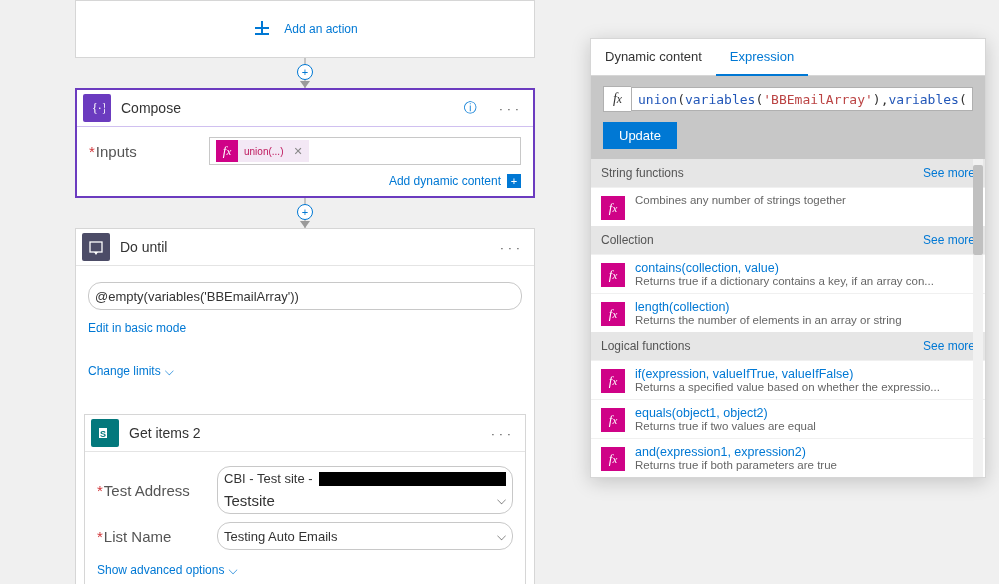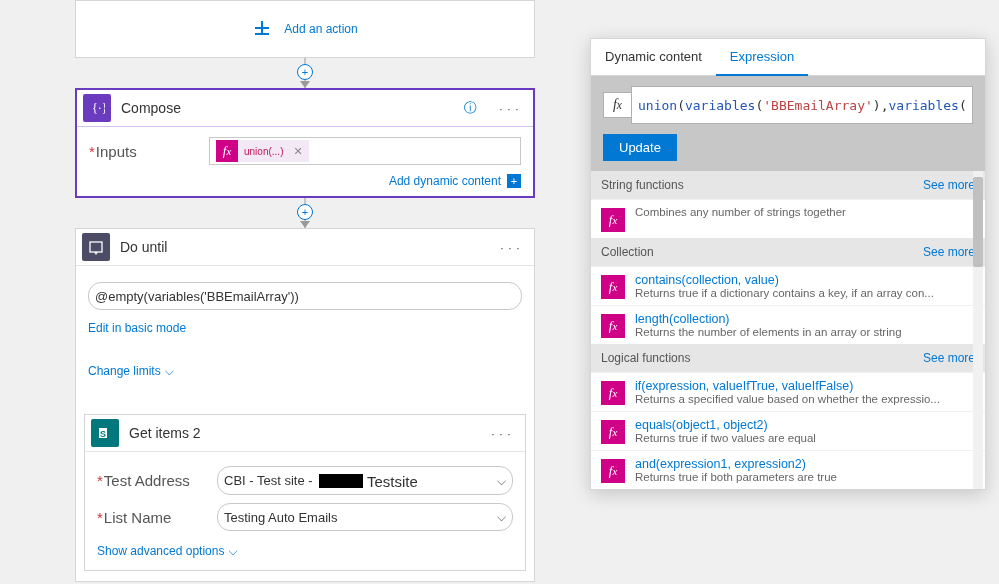--- a/index.html
+++ b/index.html
@@ -119,21 +119,21 @@
   .doUntil-body { padding:16px 12px 12px 12px; border-top:1px solid #e4e4e4; }
   .doUntil .input-box { width:100%;border-radius:13px; }
   .sub-links { padding-top:10px; }
   .sub-links .link { display:inline-flex; align-items:center; gap:4px; }
   .gap { height:18px; }
   .getitems-body { padding:10px 12px 12px 12px; border-top:1px solid #e4e4e4; }
   .blackbox { flex:1; height:14px; background:#000; }
   .sitebox .line1 { display:flex; align-items:center; width:100%; gap:6px; }
   .sitebox .line2 { font-size:15px; color:#333; padding-top:2px; }
   .getitems-body .row { padding:4px 0; }
-  .getitems-body .input-box.big { flex-direction:row; align-items:stretch; height:auto; padding:4px 6px;}
+  .getitems-body .input-box.big { flex-direction:column; align-items:stretch; height:auto; padding:4px 6px;}
   .getitems-body .input-box .wrap { display:flex; align-items:center; }
   
   .panel {
     position:absolute;
     left:590px; top:38px;
     width:396px;
     background:#fff;
     border:1px solid #d6d6d6;
     box-shadow:0 4px 18px rgba(0,0,0,0.18);
   }
@@ -144,21 +144,21 @@
   .tab.active { color:#0078d4; border-bottom:2px solid #0078d4; margin-bottom:-1px; }
   .expr-area { background:#c7c7c7; padding:10px 12px 10px 12px; }
   .expr-row { display:flex; align-items:center; gap:0; }
   .expr-fx {
     width:28px; height:26px; background:#fff; border:1px solid #b0b0b0;
     display:flex; align-items:center; justify-content:center;
     font-style:italic; font-family:Georgia,serif; font-size:14px;
     border-right:none;
   }
   .expr-input {
-    flex:1; height:38px; border:1px solid #b0b0b0; background:#fff;
+    flex:1; height:24px; border:1px solid #b0b0b0; background:#fff;
     padding:0 6px; font-family:Consolas,monospace; font-size:13px;
     white-space:nowrap; overflow:hidden;
     display:flex; align-items:center;
   }
   .s-blue { color:#2156b8; }
   .s-red { color:#b44; }
   .update-row { padding-top:10px; }
   .btn-primary {
     background:#0078d4; color:#fff; border:none; padding:6px 16px; font-size:13px;
   }

